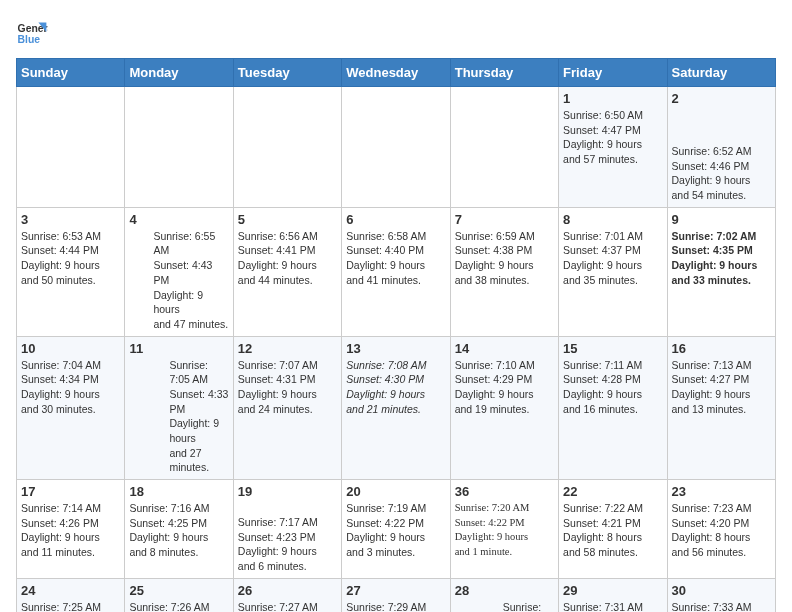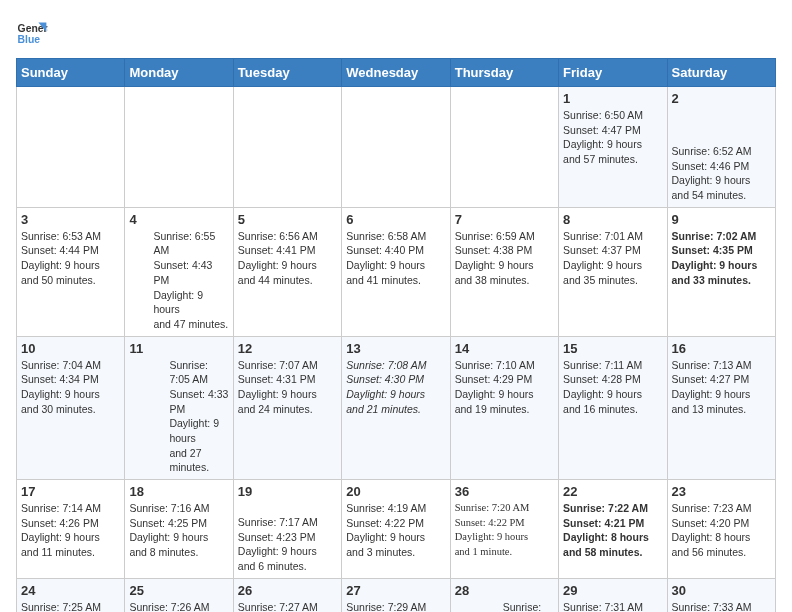--- a/index.html
+++ b/index.html
@@ -252,35 +252,35 @@
         </td>
         <td>
           <span class="day-num">19</span>
           <div class="day-info" style="white-space: pre-line; margin-top: 16px;">Sunrise: 7:17 AM
 Sunset: 4:23 PM
 Daylight: 9 hours
 and 6 minutes.</div>
         </td>
         <td>
           <span class="day-num">20</span>
-          <div class="day-info" style="white-space: pre-line;">Sunrise: 4:19 AM
+          <div class="day-info" style="white-space: pre-line;">Sunrise: 7:19 AM
 Sunset: 4:22 PM
 Daylight: 9 hours
 and 3 minutes.</div>
         </td>
         <td>
           <span class="day-num">36</span>
           <div class="day-info" style="white-space: pre-line; font-family: Liberation Serif, serif;">Sunrise: 7:20 AM
 Sunset: 4:22 PM
 Daylight: 9 hours
 and 1 minute.</div>
         </td>
         <td>
           <span class="day-num">22</span>
-          <div class="day-info" style="white-space: pre-line; font-weight: bold;">Sunrise: 7:22 AM
+          <div class="day-info" style="white-space: pre-line;">Sunrise: 7:22 AM
 Sunset: 4:21 PM
 Daylight: 8 hours
 and 58 minutes.</div>
         </td>
         <td>
           <span class="day-num">23</span>
           <div class="day-info" style="white-space: pre-line;">Sunrise: 7:23 AM
 Sunset: 4:20 PM
 Daylight: 8 hours
 and 56 minutes.</div>

